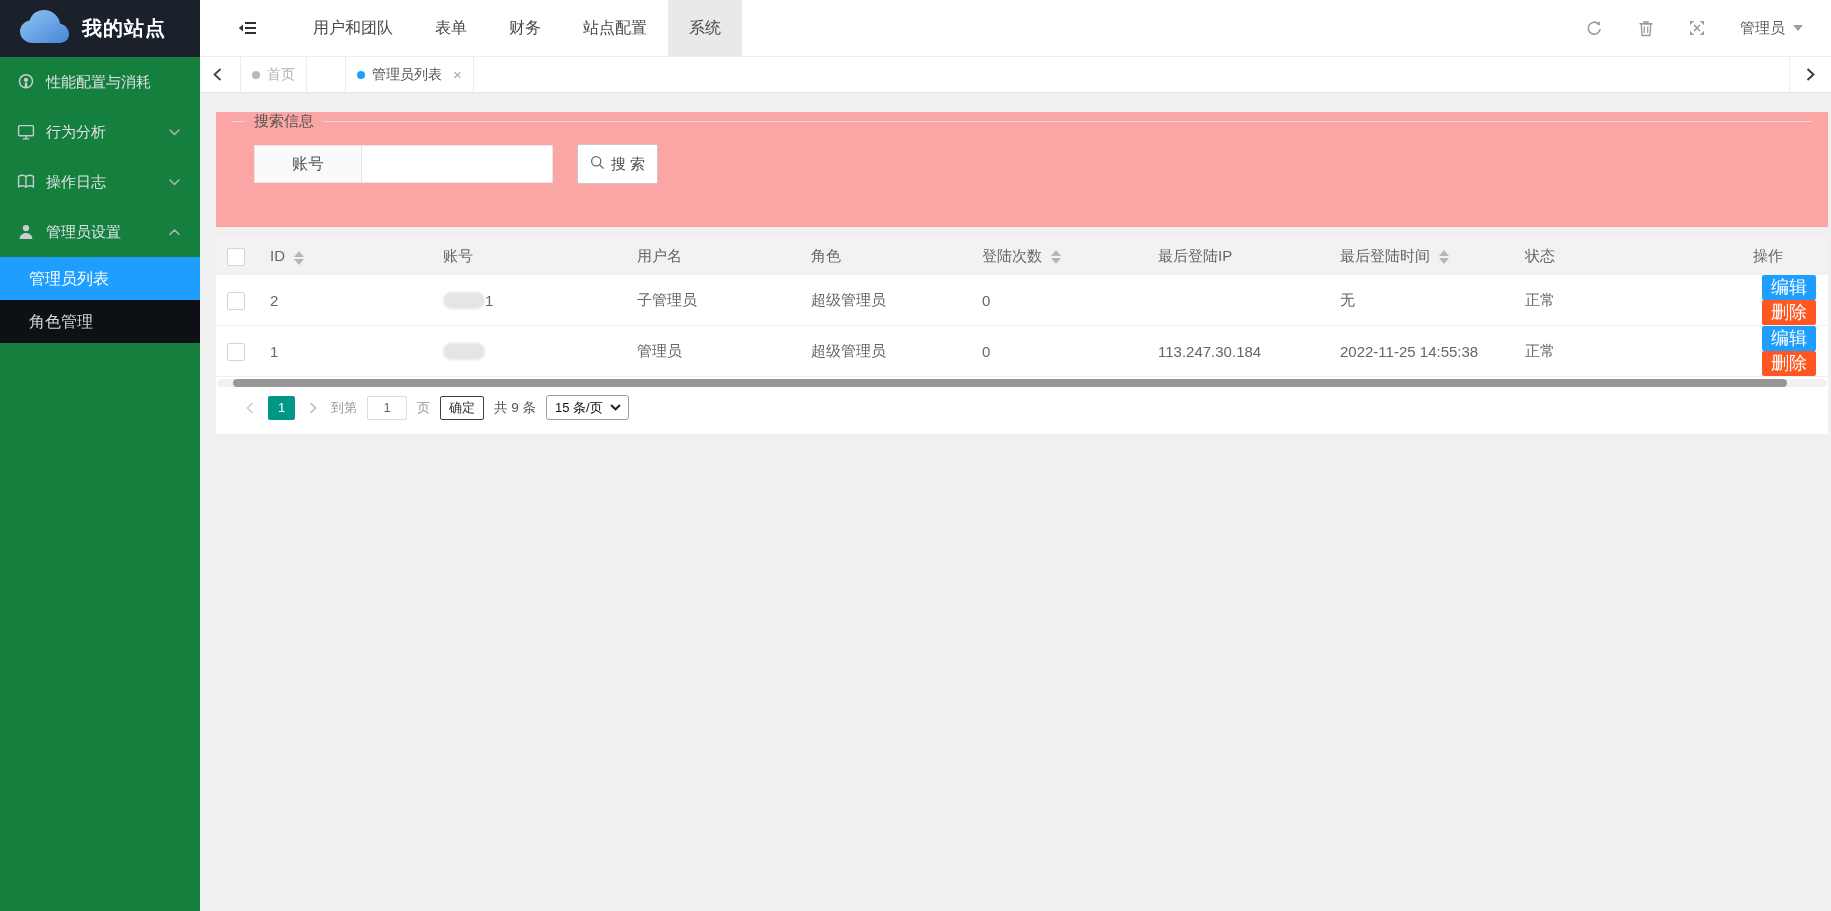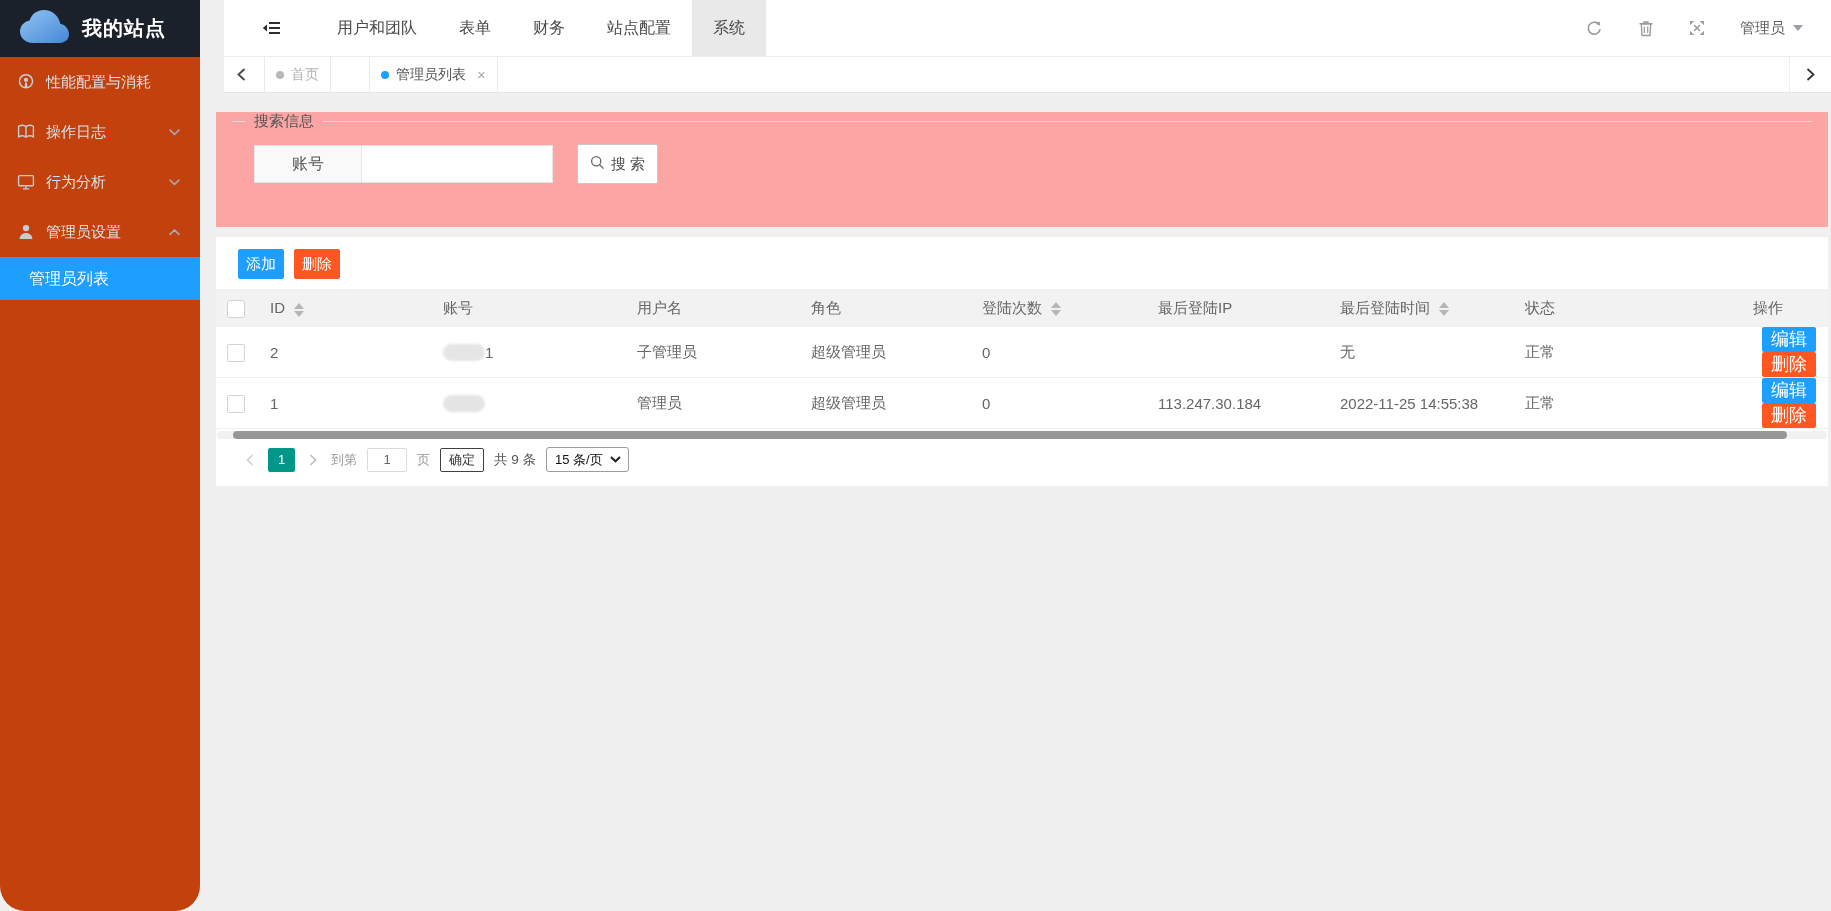--- a/index.html
+++ b/index.html
@@ -1,32 +1,32 @@
 <!DOCTYPE html>
 <html><head>
 <meta charset="utf-8">
 <style>
   * { box-sizing: border-box; margin: 0; padding: 0; }
   html,body { width:1831px; height:911px; overflow:hidden;
     font-family:"Liberation Sans","DejaVu Sans",sans-serif; background:#f0f0f0; }
 
   
-  .sidebar { position:absolute; left:0; top:0; width:200px; height:911px; background:#c2410c; z-index:5;border-radius:25px; }
+  .sidebar { position:absolute; left:0; top:0; width:200px; height:911px; background:#15803d; z-index:5; }
   .logo { height:57px; background:#1b212a; display:flex; align-items:center; padding-left:16px; gap:12px; }
   .logo-title { color:#fff; font-size:20px; font-weight:bold; letter-spacing:1px; }
   .menu-item { height:50px; display:flex; align-items:center; padding:0 20px 0 17px; gap:11px;
     color:#dde1e6; font-size:15px; cursor:pointer; }
   .menu-item .mi-icon { width:18px; height:18px; color:#c7cdd4; flex:none; display:flex; align-items:center; }
   .menu-item .chev { margin-left:auto; color:#a8aeb6; display:flex; }
   .submenu { background:#0d1015; }
   .submenu-item { height:43px; line-height:43px; padding-left:29px; font-size:16px; color:#d4d8dc; cursor:pointer; }
   .submenu-item.active { background:#1E9FFF; color:#fff; }
 
   
-  .main { position:absolute; left:200px; top:0; width:1631px; height:834px;padding-left:24px; }
+  .main { position:absolute; left:200px; top:0; width:1631px; height:834px; }
 
   .topnav { height:57px; background:#fff; display:flex; align-items:center; border-bottom:1px solid #ededed; }
   .fold { margin-left:38px; color:#2f2f2f; display:flex; cursor:pointer; }
   .nav-tabs { display:flex; height:100%; margin-left:34px; }
   .nav-tab { padding:0 21px; display:flex; align-items:center; font-size:16px; color:#4a4a4a; cursor:pointer; }
   .nav-tab.active { background:#e9e9e9; }
   .nav-right { margin-left:auto; display:flex; align-items:center; gap:35px; margin-right:28px; }
   .nav-ico { color:#9a9a9a; display:flex; cursor:pointer; }
   .user-menu { display:flex; align-items:center; gap:8px; color:#5f5f5f; font-size:15px; cursor:pointer; }
   .caret-down { width:0; height:0; border-left:5px solid transparent; border-right:5px solid transparent; border-top:6px solid #9aa0a6; }
@@ -114,39 +114,39 @@
           <circle cx="8.5" cy="7.8" r="6.2" fill="none" stroke="currentColor" stroke-width="1.4"></circle>
           <circle cx="8.5" cy="6.6" r="2" fill="currentColor"></circle>
           <path d="M7.6 9h1.8l.5 5h-2.8z" fill="currentColor"></path>
         </svg>
     </span>
     <span>性能配置与消耗</span>
   </div>
   <div class="menu-item">
     <span class="mi-icon">
       <svg width="18" height="18" viewBox="0 0 17 17">
-          <path d="M1.5 3.2C4 1.8 6.6 1.8 8.5 3.4 10.4 1.8 13 1.8 15.5 3.2V13c-2.5-1.2-5.1-1.2-7 .4-1.9-1.6-4.5-1.6-7-.4z" fill="none" stroke="currentColor" stroke-width="1.3"></path>
-          <path d="M8.5 3.4v10" stroke="currentColor" stroke-width="1.3"></path>
-        </svg>
-    </span>
-    <span>操作日志</span>
+          <rect x="1.5" y="2.5" width="14" height="9.5" rx="1" fill="none" stroke="currentColor" stroke-width="1.3"></rect>
+          <path d="M8.5 12v3M5.5 15h6" stroke="currentColor" stroke-width="1.3"></path>
+        </svg>
+    </span>
+    <span>行为分析</span>
     <span class="chev">
       <svg width="11" height="7" viewBox="0 0 11 7">
           <polyline points="1,1 5.5,5.3 10,1" fill="none" stroke="currentColor" stroke-width="1.6" stroke-linecap="round"></polyline>
         </svg>
     </span>
   </div>
   <div class="menu-item">
     <span class="mi-icon">
       <svg width="18" height="18" viewBox="0 0 17 17">
-          <rect x="1.5" y="2.5" width="14" height="9.5" rx="1" fill="none" stroke="currentColor" stroke-width="1.3"></rect>
-          <path d="M8.5 12v3M5.5 15h6" stroke="currentColor" stroke-width="1.3"></path>
-        </svg>
-    </span>
-    <span>行为分析</span>
+          <path d="M1.5 3.2C4 1.8 6.6 1.8 8.5 3.4 10.4 1.8 13 1.8 15.5 3.2V13c-2.5-1.2-5.1-1.2-7 .4-1.9-1.6-4.5-1.6-7-.4z" fill="none" stroke="currentColor" stroke-width="1.3"></path>
+          <path d="M8.5 3.4v10" stroke="currentColor" stroke-width="1.3"></path>
+        </svg>
+    </span>
+    <span>操作日志</span>
     <span class="chev">
       <svg width="11" height="7" viewBox="0 0 11 7">
           <polyline points="1,1 5.5,5.3 10,1" fill="none" stroke="currentColor" stroke-width="1.6" stroke-linecap="round"></polyline>
         </svg>
     </span>
   </div>
   <div class="menu-item">
     <span class="mi-icon">
       <svg width="18" height="18" viewBox="0 0 17 17">
           <circle cx="8.5" cy="4.8" r="3" fill="currentColor"></circle>
@@ -156,20 +156,21 @@
     <span>管理员设置</span>
     <span class="chev">
       <svg width="11" height="7" viewBox="0 0 11 7">
           <polyline points="1,5.3 5.5,1 10,5.3" fill="none" stroke="currentColor" stroke-width="1.6" stroke-linecap="round"></polyline>
         </svg>
     </span>
   </div>
 
   <div class="submenu">
     <div class="submenu-item active">管理员列表</div>
+    <div class="submenu-item">角色管理</div>
   </div>
 </div>
 
 <div class="main">
 
   <div class="topnav">
     <span class="fold">
       <svg width="20" height="16" viewBox="0 0 20 16">
           <path d="M7 3h11M7 8h11M7 13h11" stroke="currentColor" stroke-width="1.8"></path>
           <path d="M5 4.5v7L0.8 8z" fill="currentColor"></path>
@@ -246,24 +247,20 @@
                   <path d="M9.7 9.7L13.6 13.6" stroke="#666" stroke-width="1.3"></path>
                 </svg>
             </span>
             <span>搜 索</span>
           </button>
         </div>
       </fieldset>
     </div>
 
     <div class="table-card">
-      <div class="toolbar">
-        <button class="btn add">添加</button>
-        <button class="btn del">删除</button>
-      </div>
 
       <table>
         <colgroup>
           <col style="width:46px">
             <col style="width:173px">
             <col style="width:194px">
             <col style="width:174px">
             <col style="width:171px">
           <col style="width:176px">
             <col style="width:182px">

